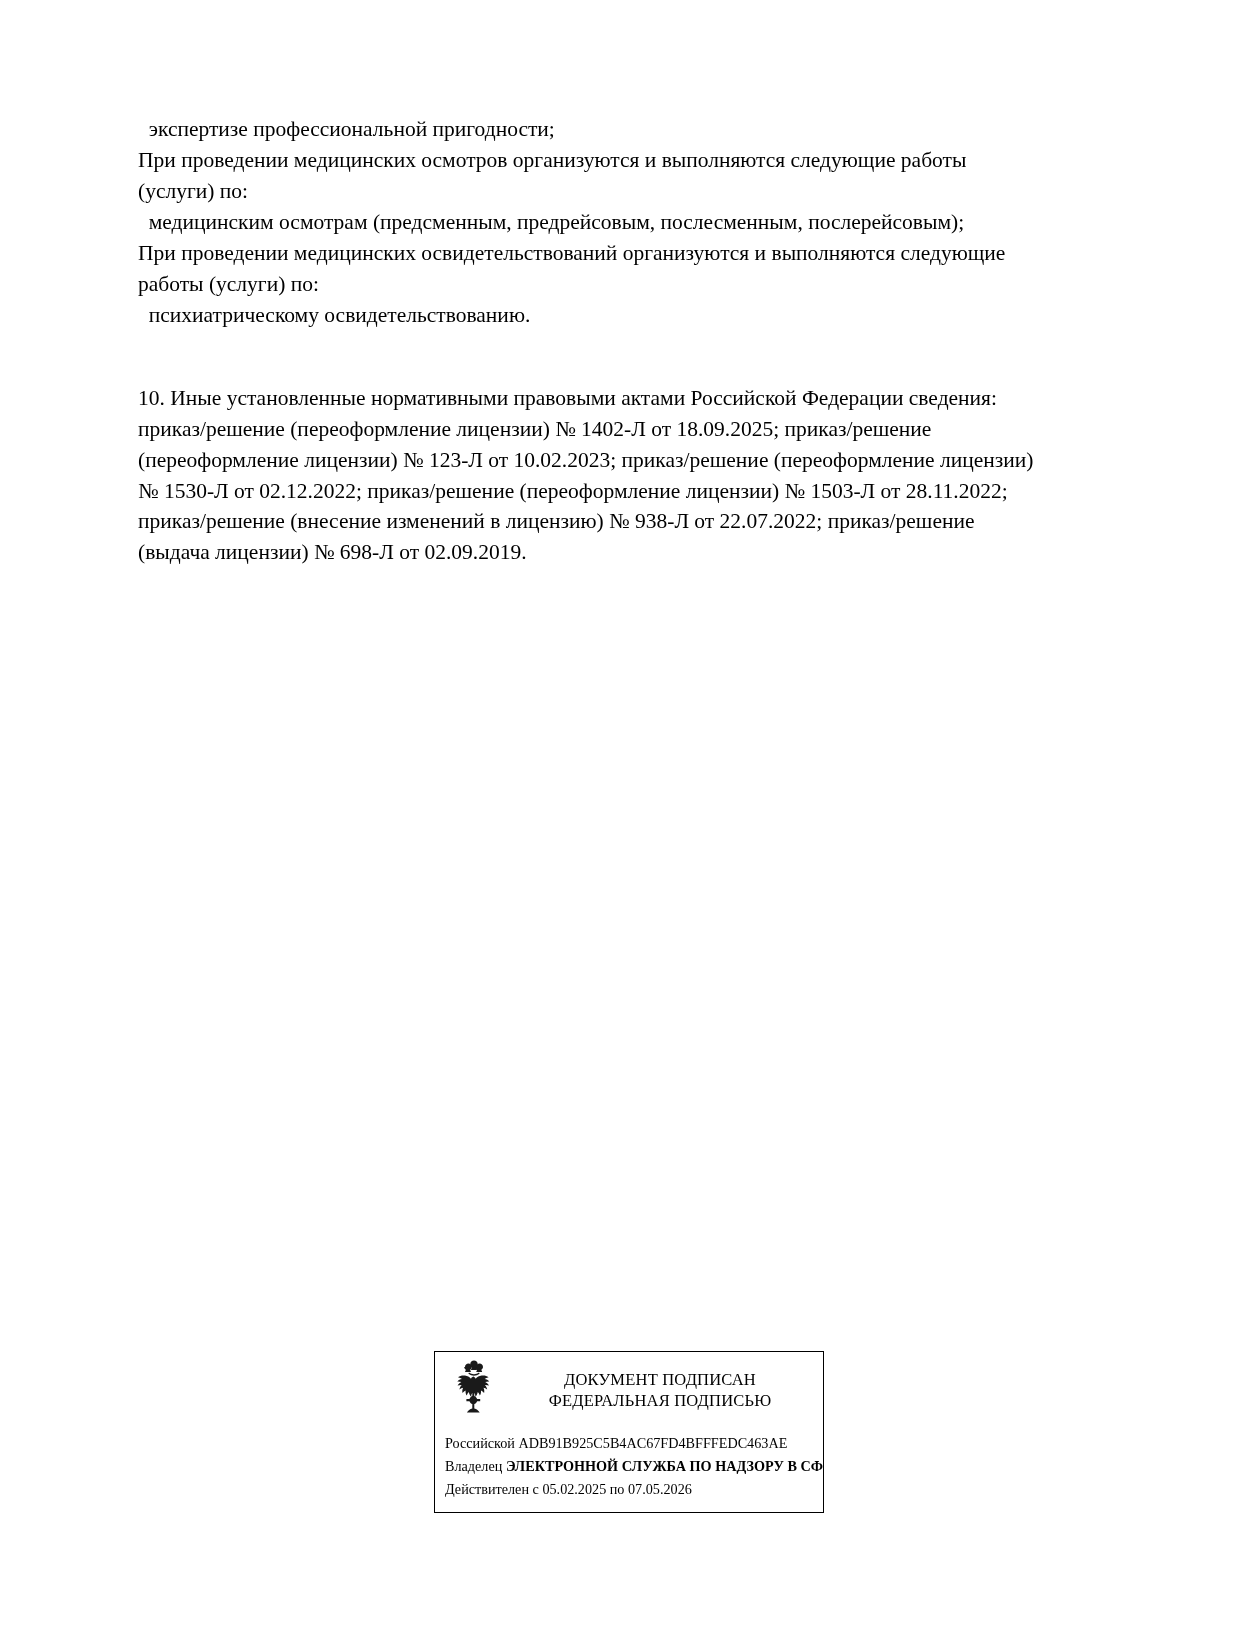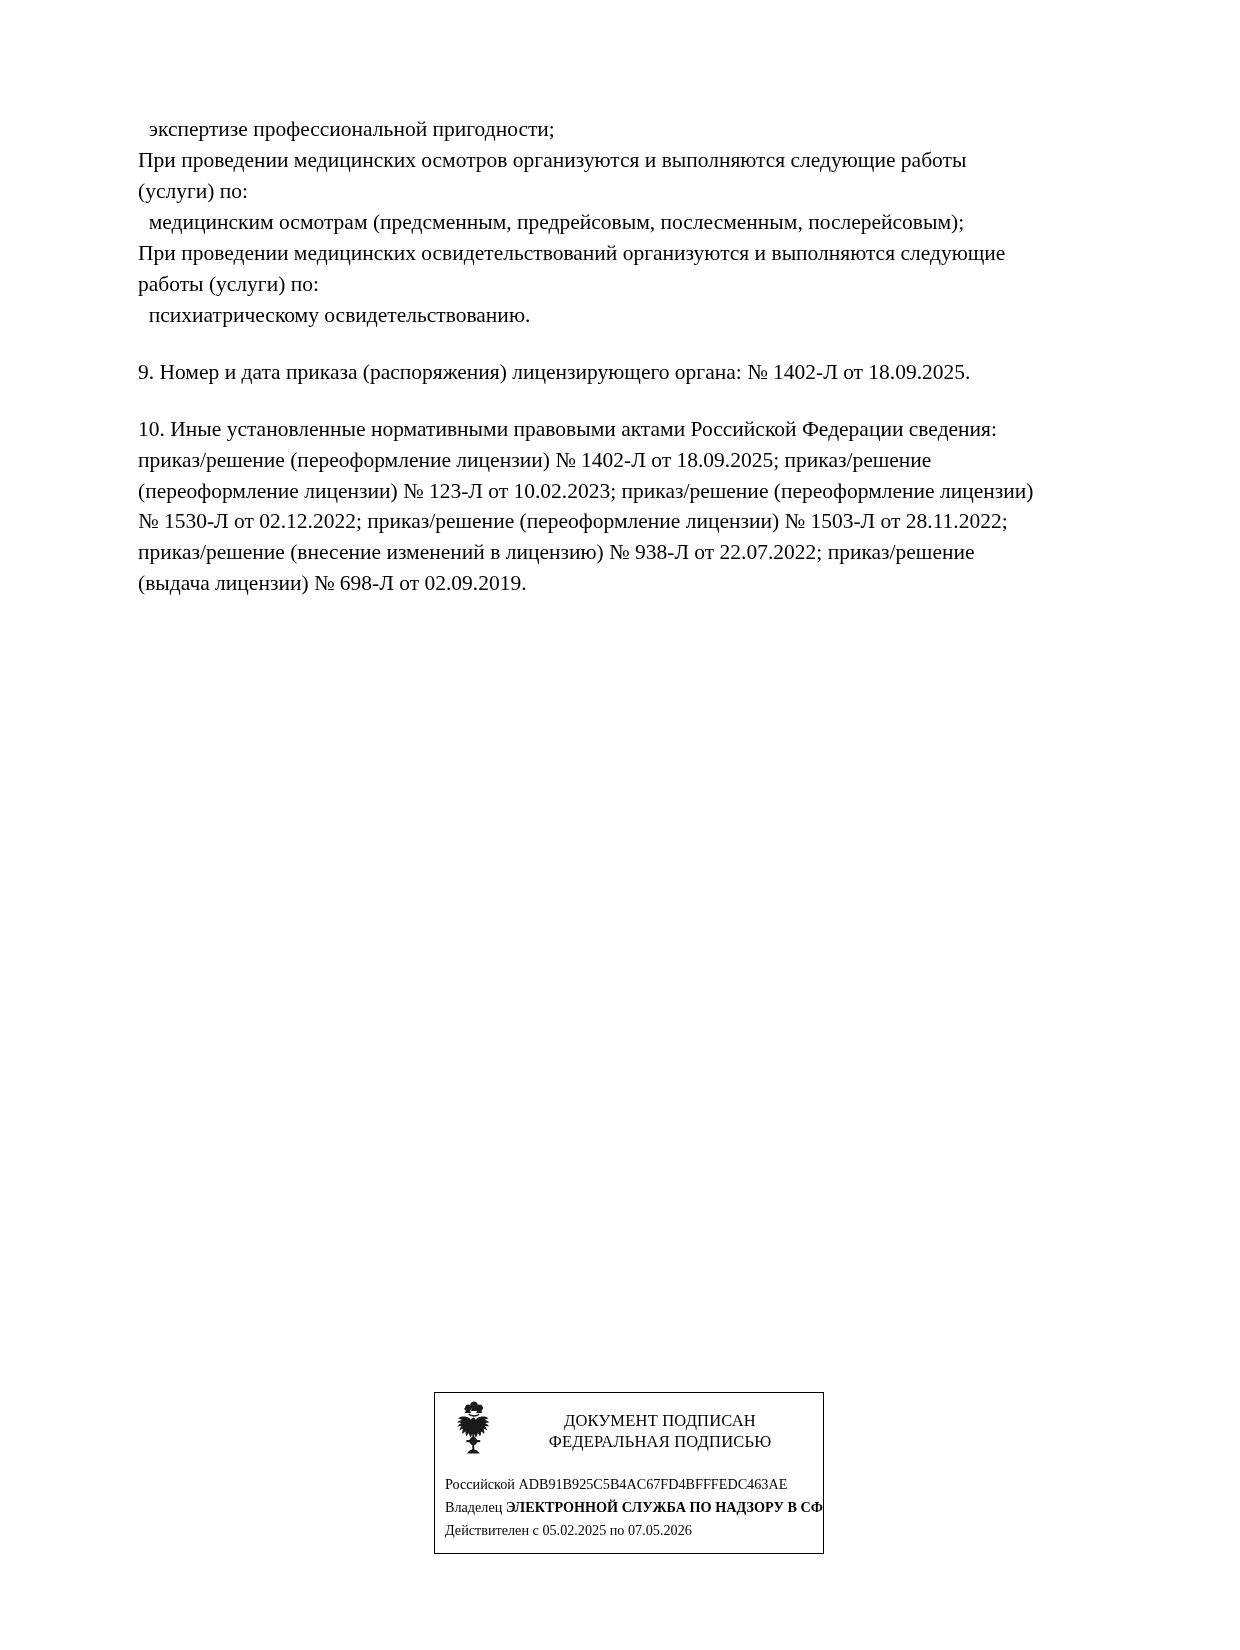--- a/index.html
+++ b/index.html
@@ -30,21 +30,21 @@
   .para {
     margin: 0;
     white-space: pre-wrap;
   }
   .gap-md { height: 26px; }
 
   
   .stamp {
     position: absolute;
     left: 434px;
-    top: 1392px;
+    top: 1351px;
     width: 390px;
     height: 162px;
     border: 1.6px solid #000;
     box-sizing: border-box;
     background: #fff;
     overflow: hidden;
   }
   .stamp-top {
     display: flex;
     align-items: center;
@@ -87,21 +87,20 @@
     <p class="para">  экспертизе профессиональной пригодности;
 При проведении медицинских осмотров организуются и выполняются следующие работы
 (услуги) по:
   медицинским осмотрам (предсменным, предрейсовым, послесменным, послерейсовым);
 При проведении медицинских освидетельствований организуются и выполняются следующие
 работы (услуги) по:
   психиатрическому освидетельствованию.</p>
 
     <div class="gap-md"></div>
 
-    <p class="para">9. Номер и дата приказа (распоряжения) лицензирующего органа: № 1402-Л от 18.09.2025.</p>
 
     <div class="gap-md"></div>
 
     <p class="para">10. Иные установленные нормативными правовыми актами Российской Федерации сведения:
 приказ/решение (переоформление лицензии) № 1402-Л от 18.09.2025; приказ/решение
 (переоформление лицензии) № 123-Л от 10.02.2023; приказ/решение (переоформление лицензии)
 № 1530-Л от 02.12.2022; приказ/решение (переоформление лицензии) № 1503-Л от 28.11.2022;
 приказ/решение (внесение изменений в лицензию) № 938-Л от 22.07.2022; приказ/решение
 (выдача лицензии) № 698-Л от 02.09.2019.</p>
 

